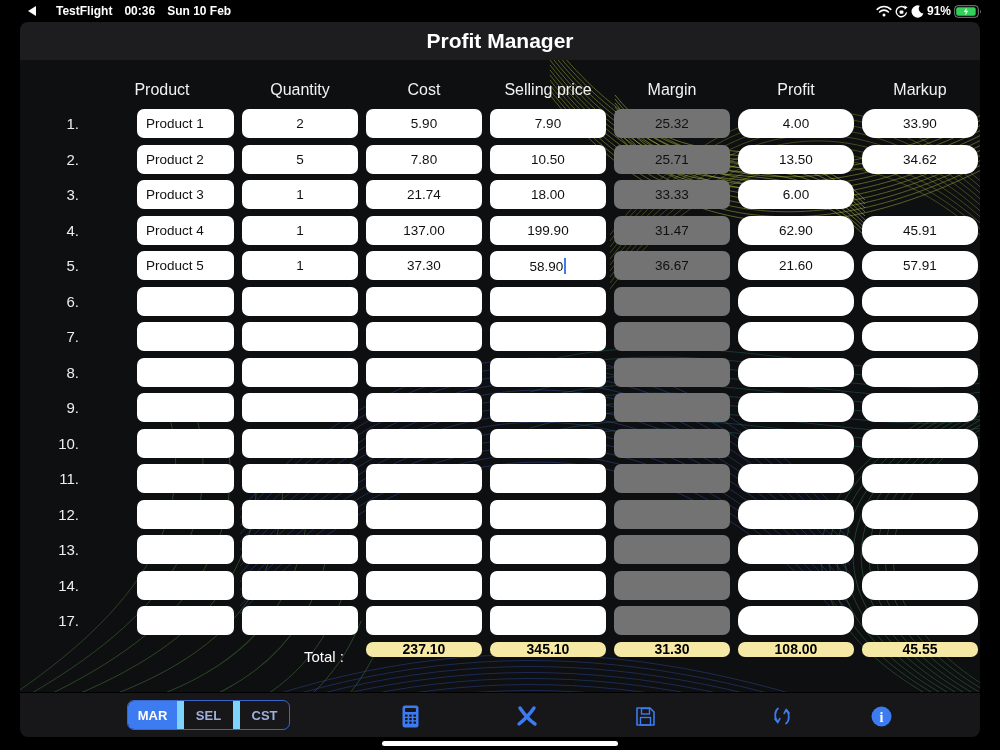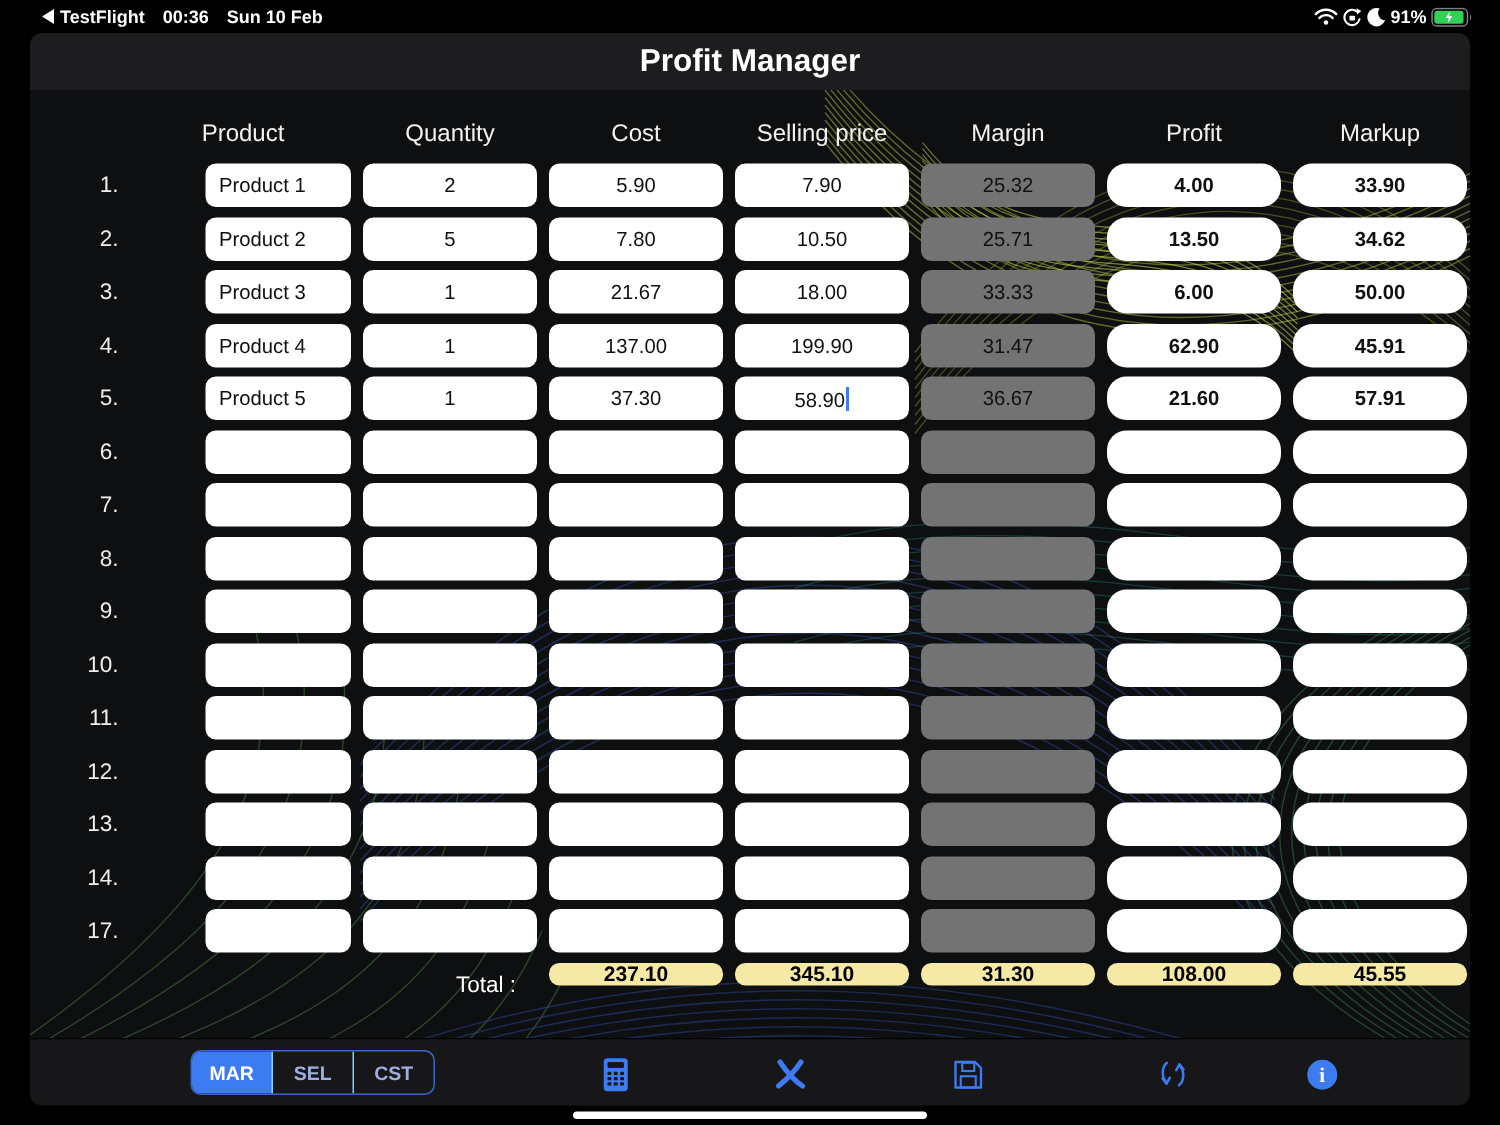--- a/index.html
+++ b/index.html
@@ -4,21 +4,21 @@
 <style>
   * { margin:0; padding:0; box-sizing:border-box; }
   html,body { width:1000px; height:750px; background:#000; overflow:hidden;
               font-family:"Liberation Sans", sans-serif; }
 
   
   .status-bar { position:absolute; top:0; left:0; width:1000px; height:22px;
     display:flex; align-items:center; justify-content:space-between;
     padding:0 18px 0 28px; color:#fff; font-size:12px; font-weight:600; }
   .sb-left { display:flex; align-items:center; gap:12px; }
-  .sb-back { display:flex; align-items:center; gap:4px; }
+  .sb-back { display:flex; align-items:center; gap:20px; }
   .sb-right { display:flex; align-items:center; gap:3px; }
   .tri { width:0; height:0; border-top:5px solid transparent; border-bottom:5px solid transparent;
          border-right:8px solid #fff; }
 
   
   .app { position:absolute; top:22px; left:20px; width:960px; height:715px; }
   .nav-bar { height:38px; background:#1d1d20; display:flex; align-items:center; justify-content:center;
     color:#fff; font-size:21px; font-weight:700; border-radius:8px 8px 0 0; }
   .content { position:relative; height:632px; background:#0e0f11; overflow:hidden; }
   .art { position:absolute; inset:0; }
@@ -29,40 +29,40 @@
   .header-row { padding-top:21px; height:44px; }
   .header-row .h { color:#f2f2f2; font-size:16px; text-align:center; }
 
   .rows-host { position:relative; margin-top:5px; }
   .rows-host > div.row { margin-bottom:6.5px; }
   .rownum { color:#ededed; font-size:15px; text-align:right; line-height:29px; padding-right:3px; }
   .field { height:29px; background:#fff; border-radius:7px; display:flex; align-items:center;
     justify-content:center; font-size:13.5px; color:#101010; }
   .field.product { justify-content:flex-start; padding-left:9px;margin-left:47px; }
   .field.margin { background:#737373; }
-  .field.bold { font-weight:700;border-radius:13px; }
+  .field.bold { font-weight:400;border-radius:13px; }
   
   .rows-host > div:nth-of-type(5) .selling span::after {
     content:""; display:inline-block; width:2px; height:16px; background:#3d7bf0;
     margin-left:1px; vertical-align:-3px; }
 
   .total-row { margin-top:1px; }
   .total-label { grid-column:1 / 4; color:#fff; font-size:15px; text-align:right;
     line-height:29px; padding-right:14px; }
   .total-box { height:15px; background:#f6e9a6; border-radius:7px; display:flex; align-items:center;
     justify-content:center; font-size:14px; font-weight:700; color:#000; }
 
   
   .toolbar { position:relative; height:45px; background:#17171a; border-top:1px solid #000;
     border-radius:0 0 8px 8px; }
   .seg { position:absolute; left:107px; top:7px; width:163px; height:30px; display:flex;
     border:1px solid #3b66c9; border-radius:7px; overflow:hidden; }
   .seg button { flex:1; background:transparent; border:none; color:#9db0dd; font-size:13px;
     font-weight:700; font-family:"Liberation Sans",sans-serif; cursor:pointer;
-    border-right:1px solid #7dd3fc; }
+    border-right:7px solid #7dd3fc; }
   .seg button:last-child { border-right:none; }
   .seg button.sel { background:#3d7bf0; color:#fff; }
   .tb-icon { position:absolute; top:11px; width:24px; height:24px; display:flex;
     align-items:center; justify-content:center; cursor:pointer; }
 
   
   .home { position:absolute; bottom:4px; left:382px; width:236px; height:5px; background:#fff;
     border-radius:3px; }
 </style>
 </head>
@@ -291,33 +291,30 @@
 
         <div class="grid row">
           <div class="rownum">3.</div>
           <div class="field product">
             <span>Product 3</span>
           </div>
           <div class="field">
             <span>1</span>
           </div>
           <div class="field">
-            <span>21.67</span>
+            <span>21.74</span>
           </div>
           <div class="field selling">
             <span>18.00</span>
           </div>
           <div class="field margin">
             <span>33.33</span>
           </div>
           <div class="field bold">
             <span>6.00</span>
-          </div>
-          <div class="field bold">
-            <span>50.00</span>
           </div>
         </div>
 
         <div class="grid row">
           <div class="rownum">4.</div>
           <div class="field product">
             <span>Product 4</span>
           </div>
           <div class="field">
             <span>1</span>

